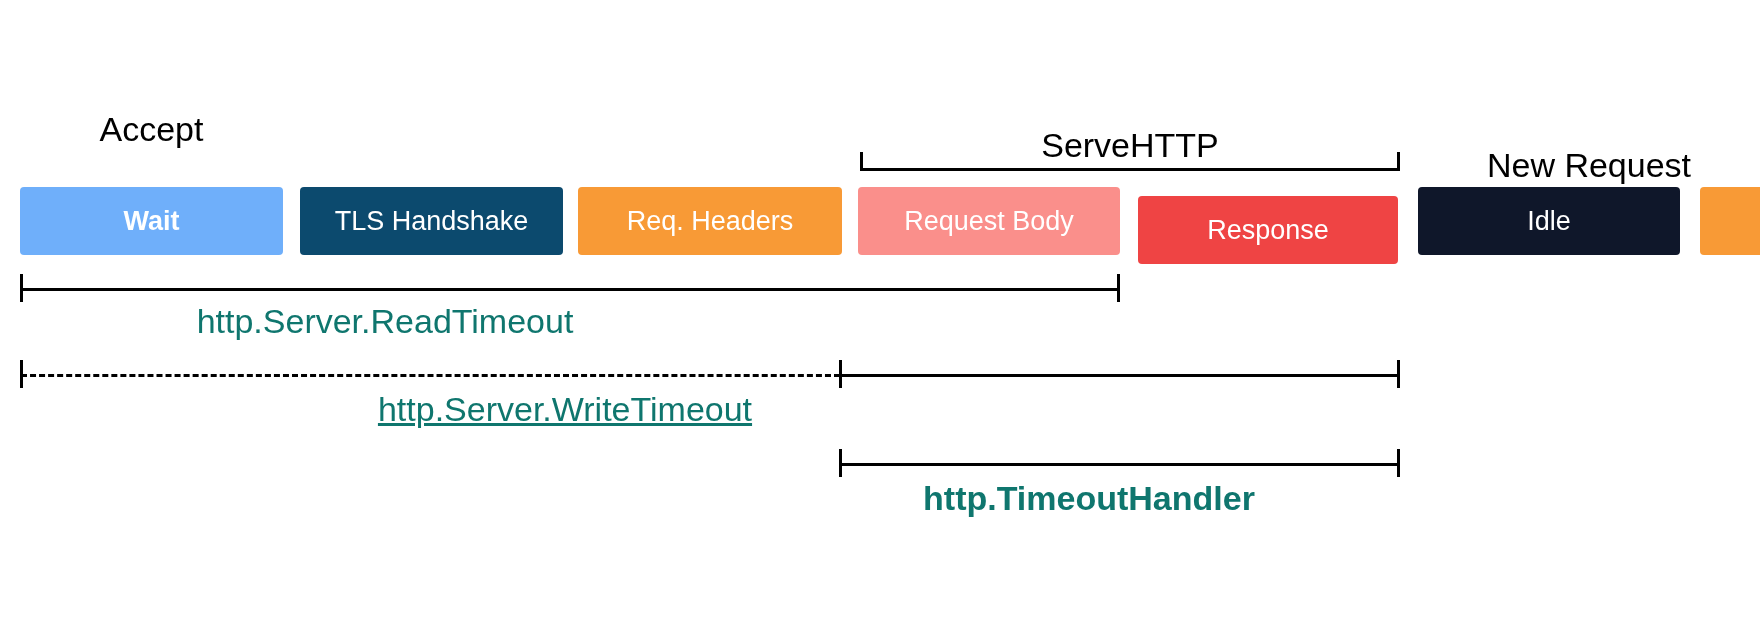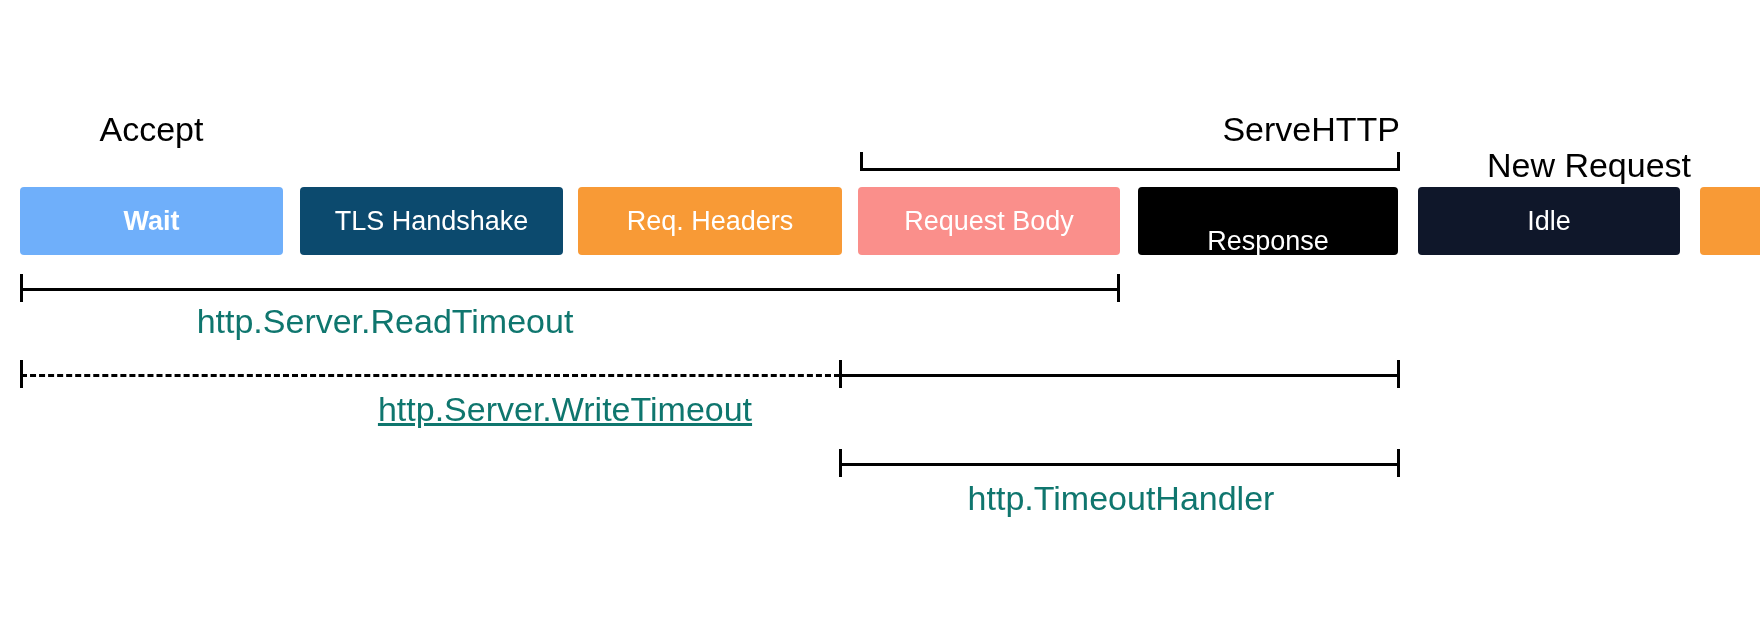--- a/index.html
+++ b/index.html
@@ -72,21 +72,21 @@
     border-left: 3px solid #000000;
   }
 </style>
 </head>
 <body>
 
 <div id="diagram">
 
   <div class="group-label" style="left:20px; top:110px; width:263px;">Accept</div>
 
-  <div class="group-label" style="left:860px; top:110px; width:540px;text-align:right;">ServeHTTP</div>
+  <div class="group-label" style="left:860px; top:126px; width:540px;">ServeHTTP</div>
 
   <div class="group-label" style="left:1418px; top:110px; width:342px;margin-top:36px;">New Request</div>
 
   <div class="rule" style="left:860px; top:168px; width:540px;"></div>
   <div class="tick" style="left:860px; top:152px; height:18px;"></div>
   <div class="tick" style="left:1397px; top:152px; height:18px;"></div>
 
   <div class="phase-box" style="left:20px; top:187px; width:263px; background:#6fafFA;">
     <span class="phase-label bold">Wait</span>
   </div>
@@ -96,21 +96,21 @@
   </div>
 
   <div class="phase-box" style="left:858px; top:187px; width:262px; background:#fa8f8b;">
     <span class="phase-label">Request Body</span>
   </div>
 
   <div class="phase-box" style="left:578px; top:187px; width:264px; background:#f89a36;">
     <span class="phase-label">Req. Headers</span>
   </div>
 
-  <div class="phase-box" style="left:1138px; top:187px; width:260px; background:#000000;align-items:flex-end;">
+  <div class="phase-box" style="left:1138px; top:196px; width:260px; background:#ef4444;">
     <span class="phase-label">Response</span>
   </div>
 
   <div class="phase-box" style="left:1418px; top:187px; width:262px; background:#0f172a;">
     <span class="phase-label">Idle</span>
   </div>
 
   <div class="phase-box" style="left:1700px; top:187px; width:88px; background:#f89a36;">
     <span class="phase-label"></span>
   </div>
@@ -123,15 +123,15 @@
   <div class="rule dashed" style="left:21px; top:374px; width:819px;"></div>
   <div class="rule" style="left:840px; top:374px; width:558px;"></div>
   <div class="tick" style="left:20px; top:360px; height:28px;"></div>
   <div class="tick" style="left:839px; top:360px; height:28px;"></div>
   <div class="tick" style="left:1397px; top:360px; height:28px;"></div>
   <div class="timeout-label" style="left:200px; top:390px; width:730px;text-decoration:underline;">http.Server.WriteTimeout</div>
 
   <div class="rule" style="left:840px; top:463px; width:558px;"></div>
   <div class="tick" style="left:839px; top:449px; height:28px;"></div>
   <div class="tick" style="left:1397px; top:449px; height:28px;"></div>
-  <div class="timeout-label" style="left:756px; top:479px; width:730px;">http.TimeoutHandler</div>
+  <div class="timeout-label" style="left:724px; top:479px; width:730px;font-weight:bold;">http.TimeoutHandler</div>
 
 </div>
 
 </body></html>

